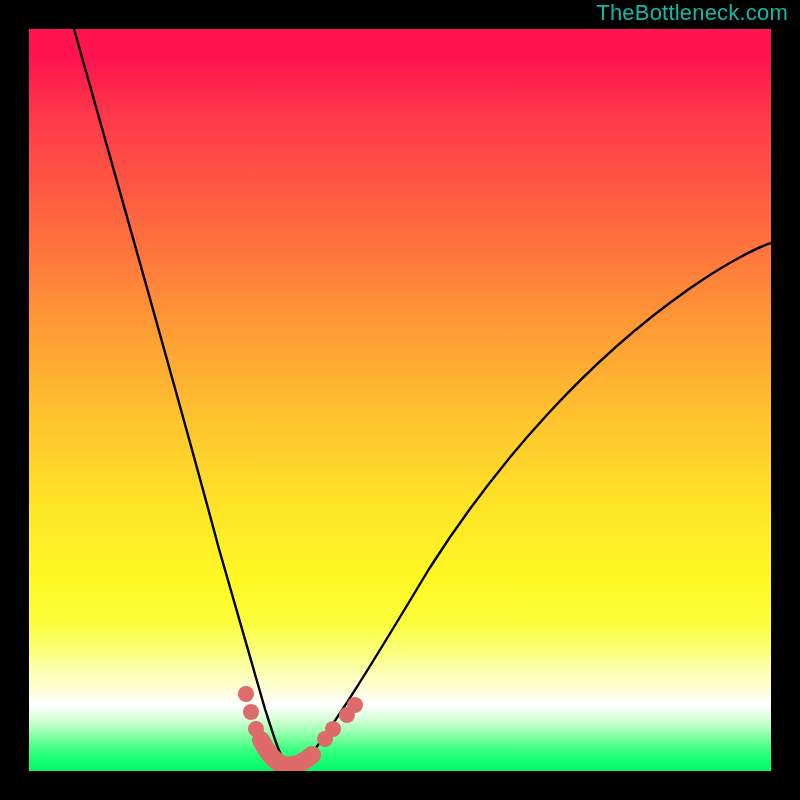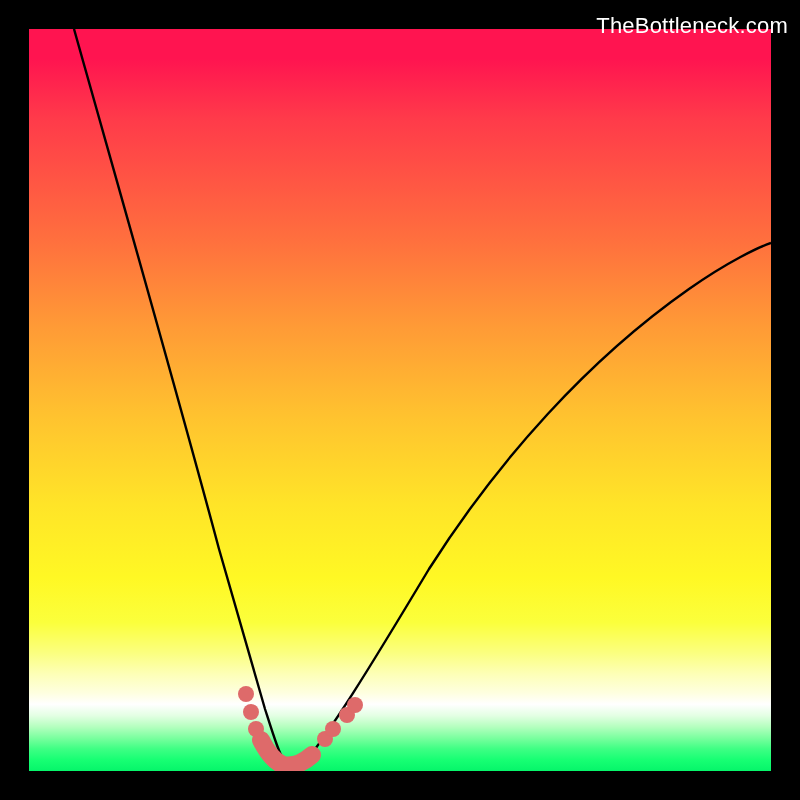--- a/index.html
+++ b/index.html
@@ -40,23 +40,23 @@
       #e4ffe4 92.5%,
       #b6ffc0 94%,
       #7cffa0 95.5%,
       #3fff84 97%,
       #17ff73 98.5%,
       #06f56a 100%
     );
   }
   .watermark {
     position: absolute;
-    top: 13px;
+    top: 0;
     right: 12px;
-    color: #ffffff;
+    color: #14b8a6;
     font-size: 22px;
     letter-spacing: 0.2px;
     font-weight: 400;
     user-select: none;
   }
   svg.curves {
     position: absolute;
     left: 0; top: 0;
     width: 742px; height: 742px;
   }

